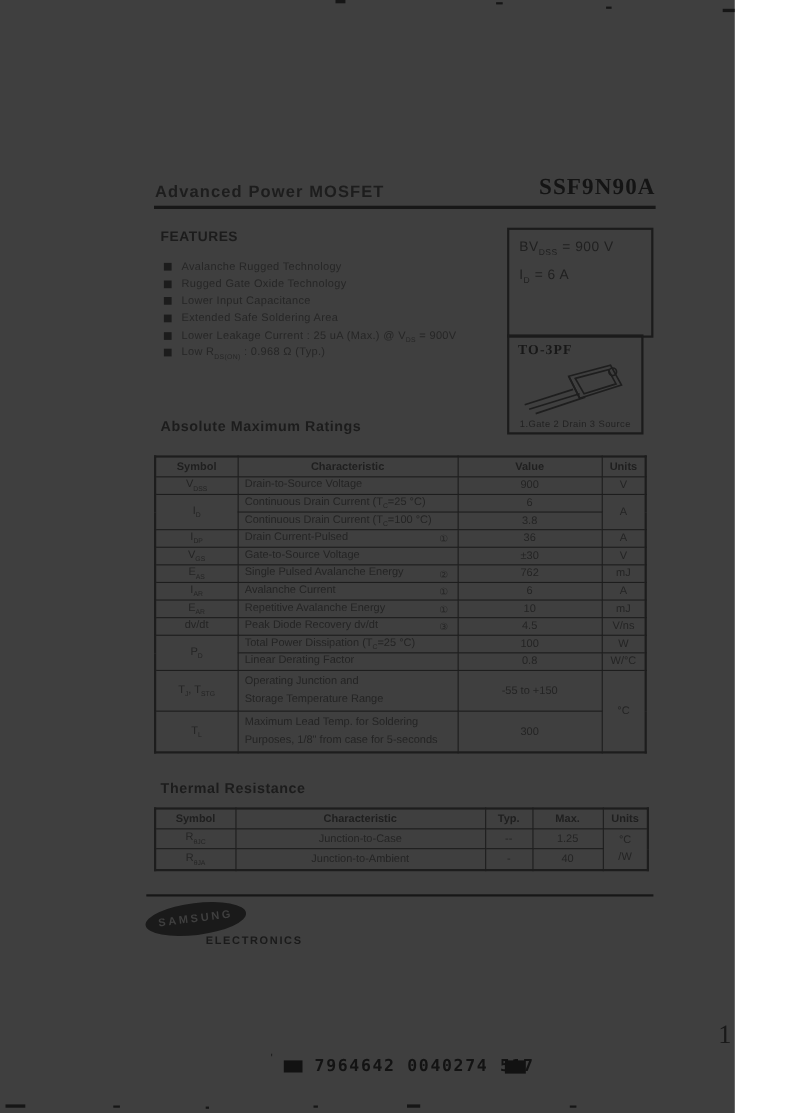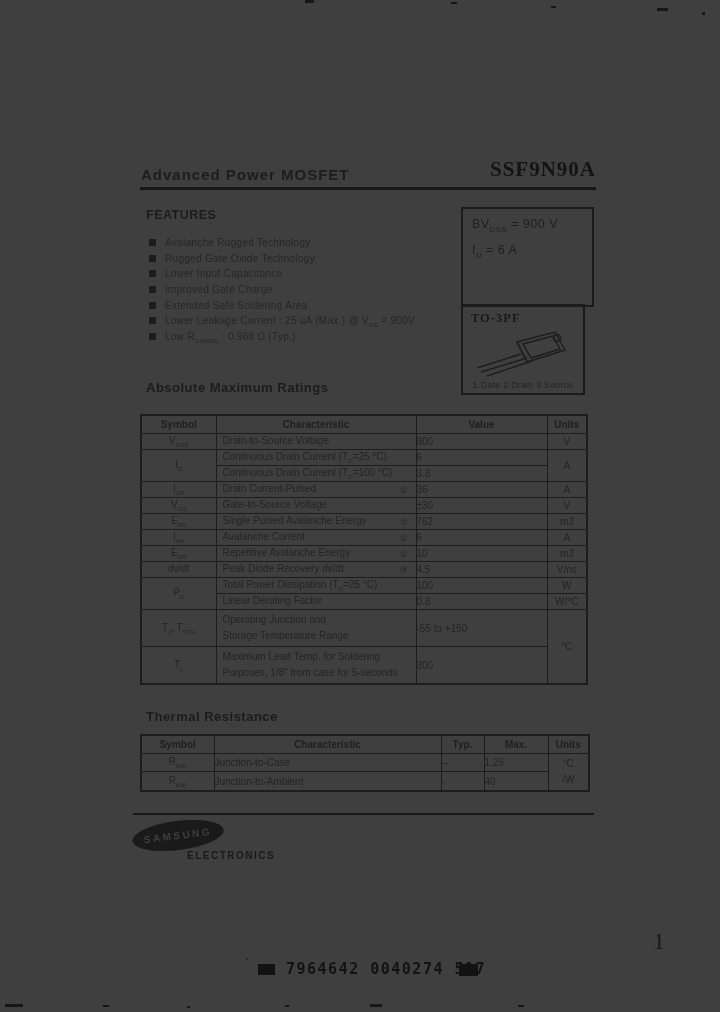--- a/index.html
+++ b/index.html
@@ -1,18 +1,18 @@
 <!DOCTYPE html>
 <html><head>
 <meta charset="utf-8">
 <style>
   html,body{margin:0;padding:0;}
   .page{
     position:relative;
-    width:720px;height:1012px;
+    width:668px;height:1012px;
     background:#3f3f3f;
     overflow:hidden;
     font-family:"Liberation Sans", sans-serif;
     color:#232323;
   }
   .abs{position:absolute;}
   .artifact{position:absolute;background:#161616;}
 
   
   .doc-title{left:141px;top:166px;font-size:15px;font-weight:bold;letter-spacing:1px;color:#1d1d1d;}
@@ -42,21 +42,21 @@
   table{border-collapse:collapse;table-layout:fixed;background:transparent;}
   .dtable{border:2px solid #1d1d1d;}
   .dtable td,.dtable th{border:1px solid #1d1d1d;font-size:10px;color:#242424;padding:0 0;overflow:hidden;}
   .dtable th{font-weight:bold;font-size:10px;height:17px;color:#1f1f1f;}
   .dtable tr{height:16px;}
   tr.tall{height:34px;}
   td.sym,{text-align:center;}
   .sym{text-align:center;}
   .chr{text-align:left;}
   .chr-in{display:flex;justify-content:space-between;align-items:center;padding:0 8px 0 6px;}
-  .val{}
+  .val{text-align:center;}
   .unit{text-align:center;}
   .preline{white-space:pre-line;line-height:16px;display:block;padding:2px 0;}
   .note{font-size:9px;}
 
   
   .foot-rule{left:133px;top:813px;width:461px;height:2px;background:#171717;}
   .samsung-ellipse{left:132px;top:821px;width:92px;height:29px;background:#1a1a1a;border-radius:50%;
                    transform:rotate(-7deg);display:flex;align-items:center;justify-content:center;}
   .samsung-word{font-size:10px;font-weight:bold;letter-spacing:2.5px;color:#3f3f3f;}
   .electronics{left:187px;top:850px;font-size:10px;font-weight:bold;letter-spacing:1.5px;color:#1a1a1a;}
@@ -87,24 +87,20 @@
         <span class="bullet"></span>
         <span><span>Avalanche Rugged Technology</span><sub></sub><span></span></span>
       </div>
     <div class="feat-item">
         <span class="bullet"></span>
         <span><span>Rugged Gate Oxide Technology</span><sub></sub><span></span></span>
       </div>
     <div class="feat-item">
         <span class="bullet"></span>
         <span><span>Lower Input Capacitance</span><sub></sub><span></span></span>
-      </div>
-    <div class="feat-item">
-        <span class="bullet"></span>
-        <span><span>Improved Gate Charge</span><sub></sub><span></span></span>
       </div>
     <div class="feat-item">
         <span class="bullet"></span>
         <span><span>Extended Safe Soldering Area</span><sub></sub><span></span></span>
       </div>
     <div class="feat-item">
         <span class="bullet"></span>
         <span><span>Lower Leakage Current : 25 uA (Max.) @ V</span><sub>DS</sub><span> = 900V</span></span>
       </div>
     <div class="feat-item">

